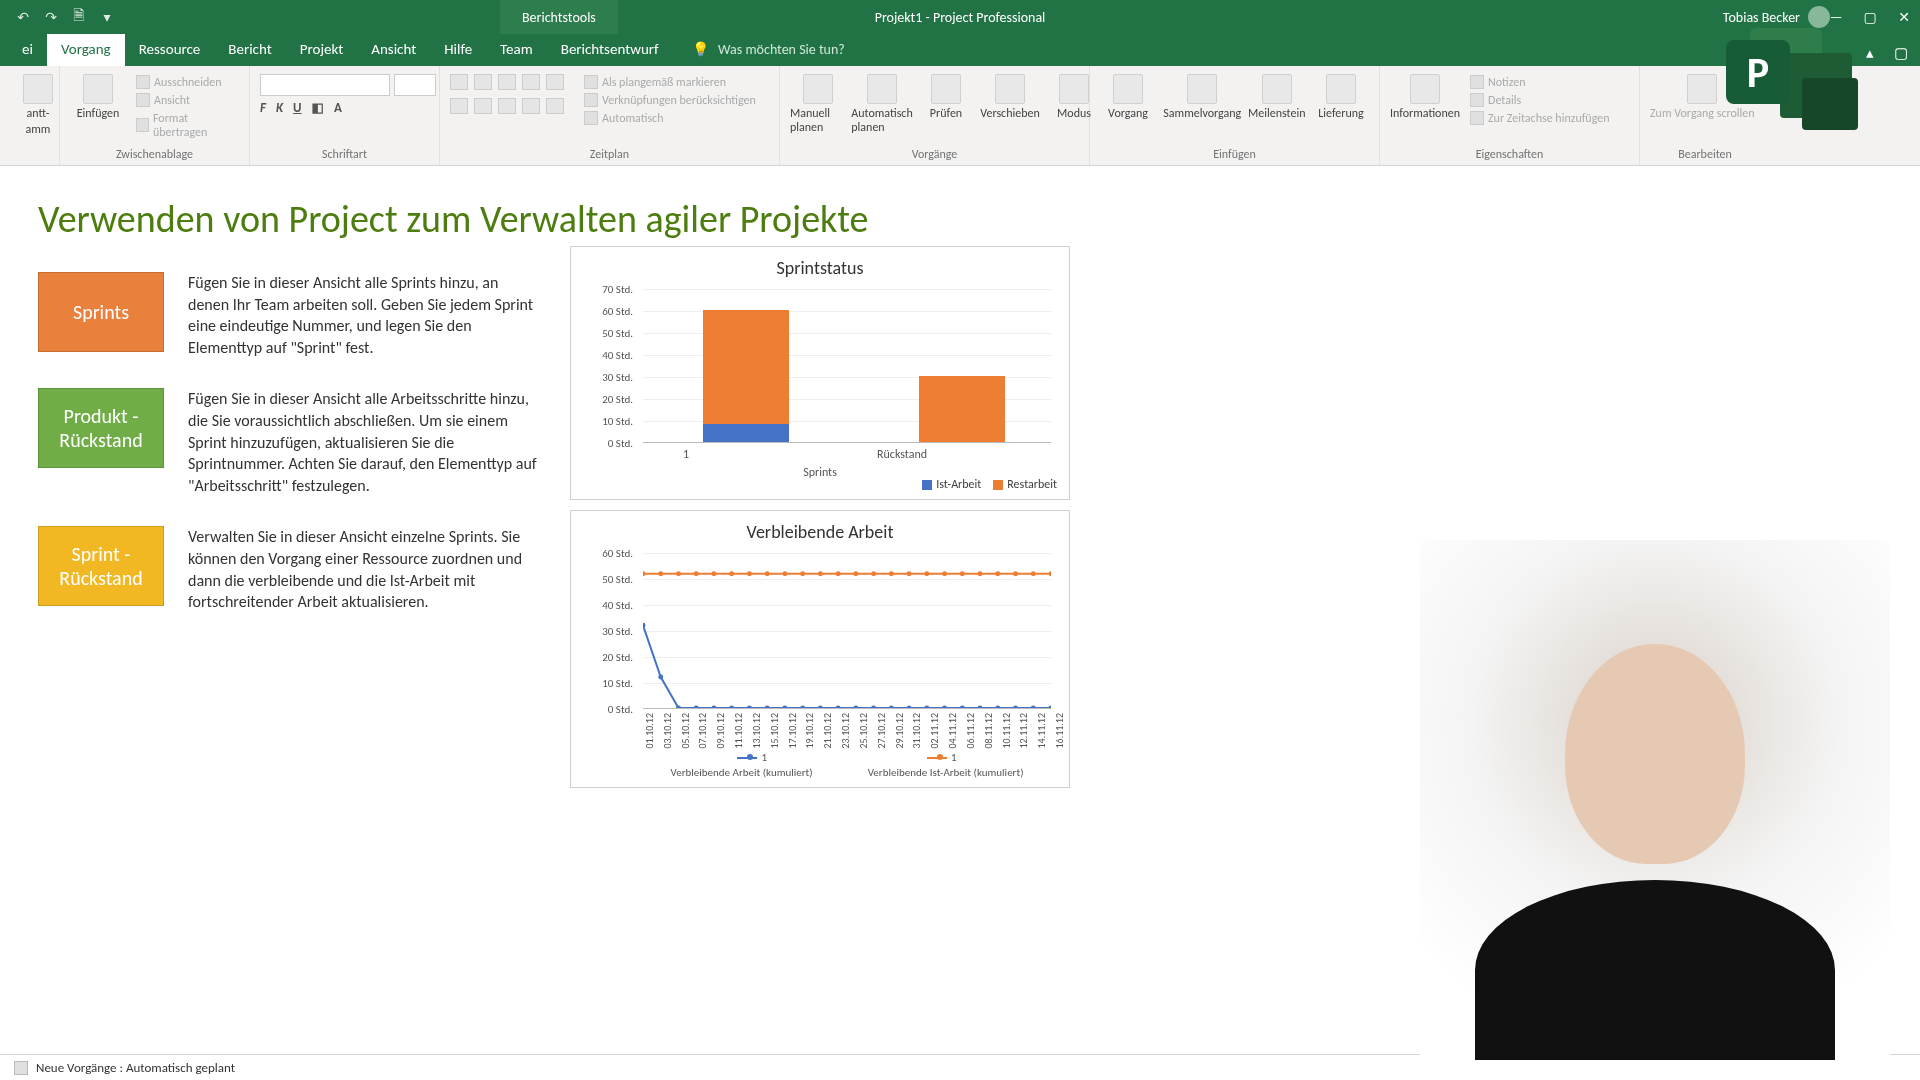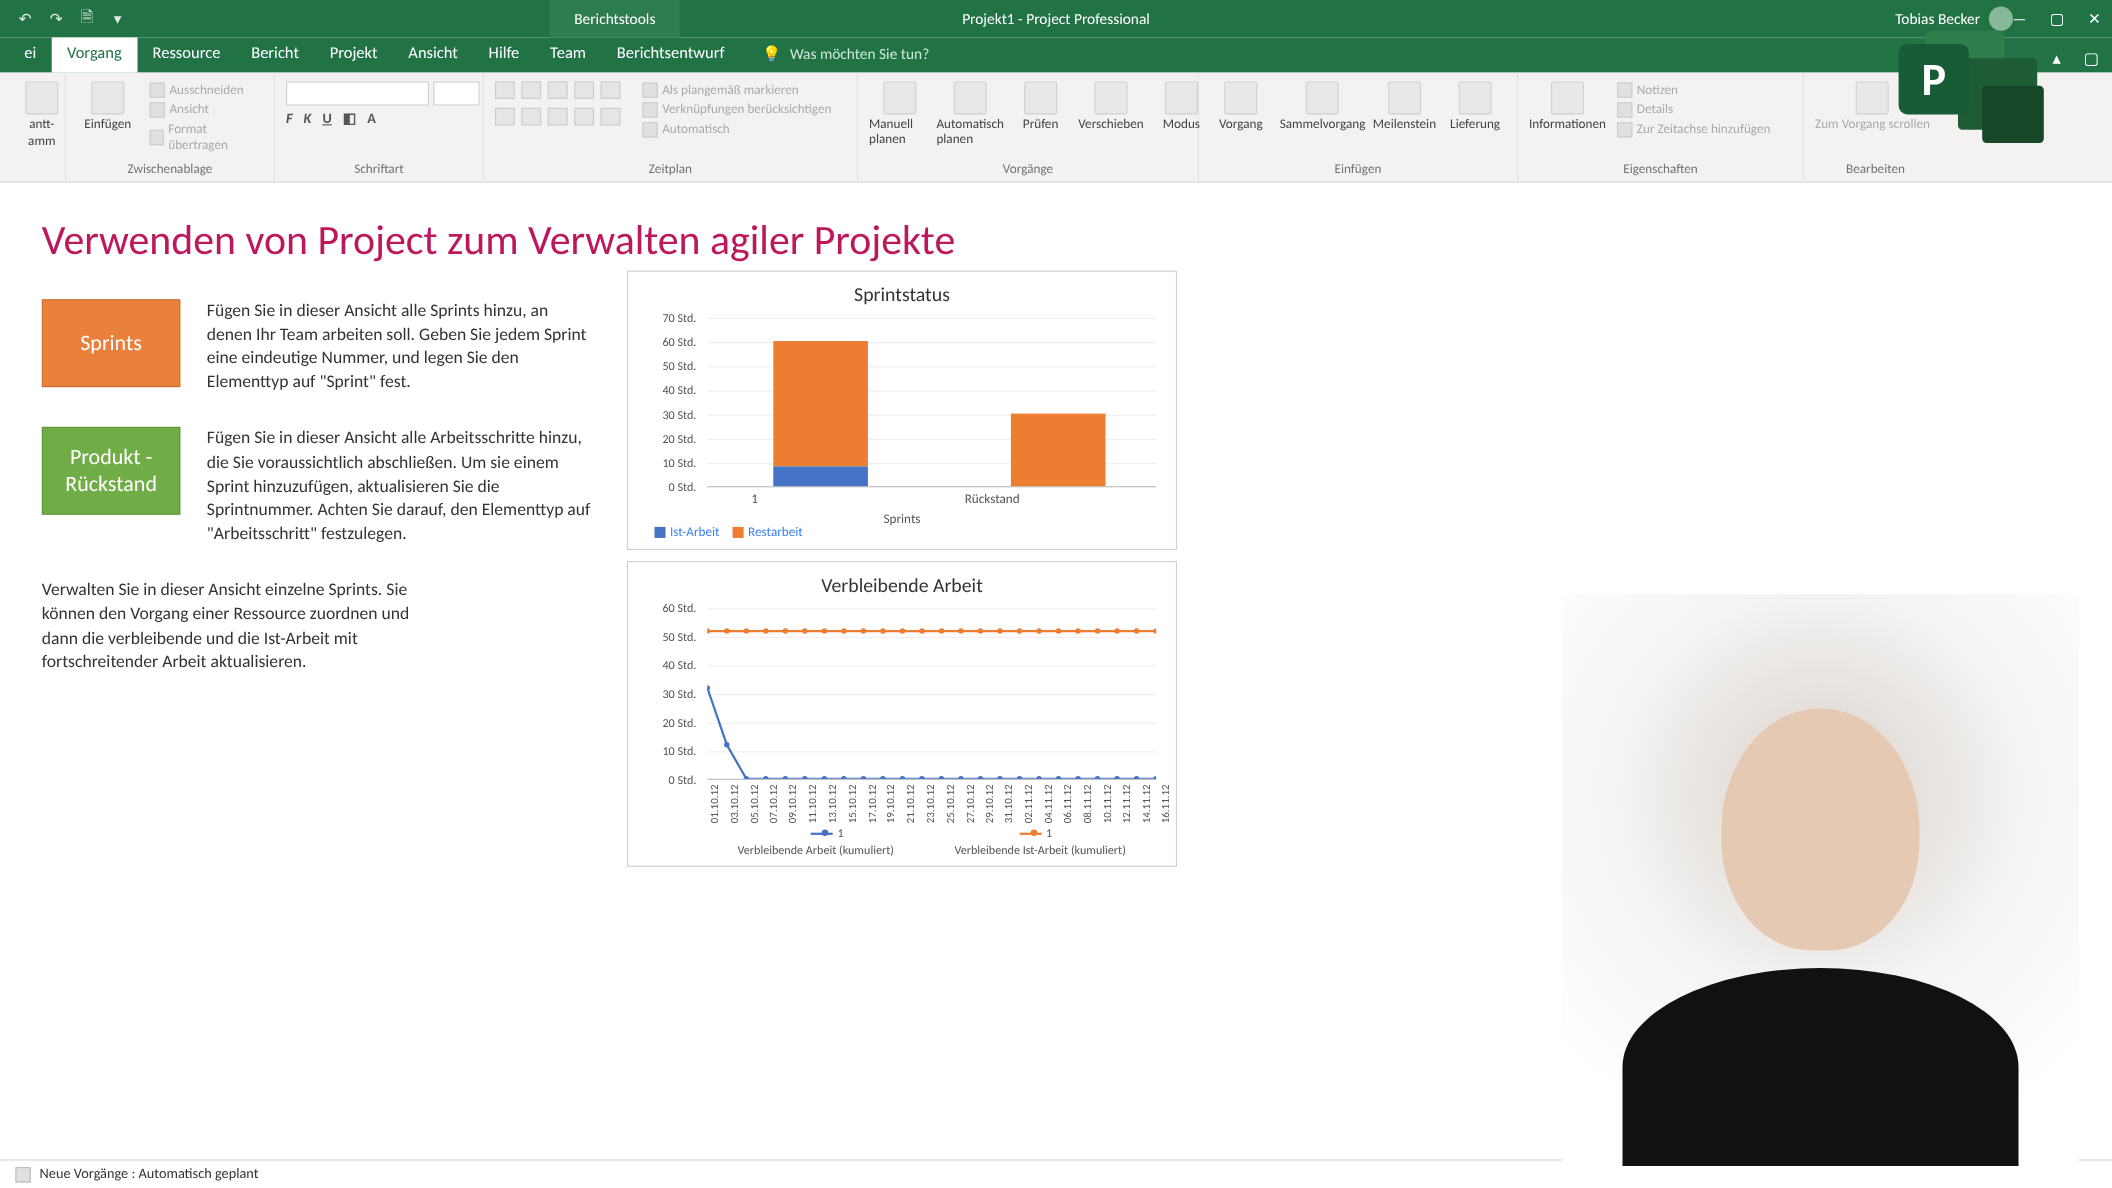--- a/index.html
+++ b/index.html
@@ -47,21 +47,21 @@
 
   
   .plogo { position: absolute; right: 60px; top: 8px; width: 140px; height: 140px; z-index: 20; }
   .plogo .shape1 { position: absolute; left: 30px; top: 20px; width: 72px; height: 72px; background: #2f7d4b; border-radius: 6px; }
   .plogo .shape2 { position: absolute; left: 60px; top: 45px; width: 72px; height: 65px; background: #1e5c36; border-radius: 4px; }
   .plogo .shape3 { position: absolute; left: 82px; top: 70px; width: 56px; height: 52px; background: #154728; border-radius: 4px; }
   .plogo .badge { position: absolute; left: 6px; top: 32px; width: 64px; height: 64px; background: #185c37; border-radius: 8px; display: flex; align-items: center; justify-content: center; color: #fff; font-size: 42px; font-weight: 600; }
 
   
   .canvas { position: relative; padding: 30px 0 0 38px; }
-  .report-title { font-size: 38px; font-weight: 400; color: #be185d; margin-bottom: 30px; }
+  .report-title { font-size: 38px; font-weight: 400; color: #4d7c0f; margin-bottom: 30px; }
 
   .blockrow { display: flex; align-items: flex-start; gap: 24px; margin-bottom: 30px; }
   .tile { width: 126px; height: 80px; display: flex; align-items: center; justify-content: center; color: #fff; font-size: 20px; font-weight: 500; text-align: center; border: 1px solid rgba(0,0,0,.15); line-height: 1.2; }
   .tile.orange { background: #e9803b; }
   .tile.green  { background: #70ad47; }
   .tile.amber  { background: #f2b824; }
   .blocktext { width: 350px; font-size: 16px; color: #333; line-height: 1.35; }
 
   .leftcol { width: 540px; float: left; }
 
@@ -73,21 +73,21 @@
   .barplot .yaxis { position: absolute; left: 0; top: 0; bottom: 32px; width: 56px; }
   .barplot .ytick { position: absolute; left: 0; width: 50px; text-align: right; font-size: 11px; color: #555; transform: translateY(-50%); }
   .barplot .plot { position: absolute; left: 60px; right: 6px; top: 4px; bottom: 32px; border-bottom: 1px solid #bbb; }
   .barplot .grid { position: absolute; left: 0; right: 0; border-top: 1px solid #eee; }
   .bar { position: absolute; width: 86px; }
   .bar .seg { width: 100%; }
   .seg.blue { background: #4472c4; }
   .seg.orange { background: #ed7d31; }
   .barplot .xtick { position: absolute; font-size: 12px; color: #555; bottom: 14px; transform: translateX(-50%); }
   .barplot .xaxislabel { position: absolute; bottom: -4px; font-size: 12px; color: #555; left: 50%; transform: translateX(-50%); }
-  .legend { text-align: left; font-size: 12px; color: #3b82f6; padding-top: 2px; }
+  .legend { text-align: right; font-size: 12px; color: #404040; padding-top: 2px; }
   .legend .sw { display: inline-block; width: 10px; height: 10px; margin: 0 4px 0 12px; vertical-align: middle; }
 
   .lineplot { position: relative; height: 230px; }
   .lineplot .yaxis { position: absolute; left: 0; top: 0; bottom: 70px; width: 56px; }
   .lineplot .ytick { position: absolute; left: 0; width: 50px; text-align: right; font-size: 11px; color: #555; transform: translateY(-50%); }
   .lineplot .plot { position: absolute; left: 60px; right: 6px; top: 4px; bottom: 70px; border-bottom: 1px solid #bbb; }
   .lineplot .plot svg { position: absolute; inset: 0; }
   .lineplot .xt { position: absolute; bottom: -5px; transform-origin: top left; transform: rotate(-90deg) translateX(-100%); font-size: 10px; color: #555; white-space: nowrap; }
   .lineplot .legend2 { position: absolute; bottom: 0; left: 60px; right: 6px; font-size: 11px; color: #555; text-align: center; }
   .lineplot .legend2 .row1 { display: flex; justify-content: center; gap: 160px; margin-bottom: 2px; }
@@ -336,20 +336,21 @@
   <div class="leftcol">
     <div class="blockrow">
       <div class="tile orange">Sprints</div>
       <div class="blocktext">Fügen Sie in dieser Ansicht alle Sprints hinzu, an denen Ihr Team arbeiten soll. Geben Sie jedem Sprint eine eindeutige Nummer, und legen Sie den Elementtyp auf "Sprint" fest.</div>
     </div>
     <div class="blockrow">
       <div class="tile green">Produkt - Rückstand</div>
       <div class="blocktext">Fügen Sie in dieser Ansicht alle Arbeitsschritte hinzu, die Sie voraussichtlich abschließen. Um sie einem Sprint hinzuzufügen, aktualisieren Sie die Sprintnummer. Achten Sie darauf, den Elementtyp auf "Arbeitsschritt" festzulegen.</div>
     </div>
     <div class="blockrow">
+      <div class="tile amber">Sprint - Rückstand</div>
       <div class="blocktext">Verwalten Sie in dieser Ansicht einzelne Sprints. Sie können den Vorgang einer Ressource zuordnen und dann die verbleibende und die Ist-Arbeit mit fortschreitender Arbeit aktualisieren.</div>
     </div>
   </div>
 
   <div class="chartcol">
 
     <div class="chartbox">
       <div class="chart-title">Sprintstatus</div>
       <div class="barplot" id="barplot">
         <div class="yaxis" id="bar-yaxis">

